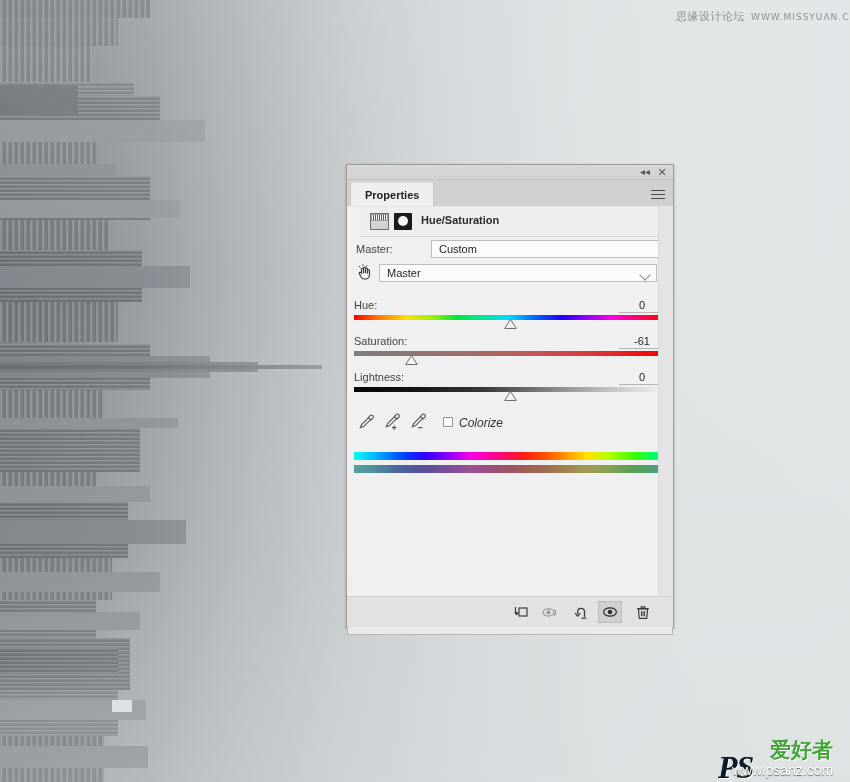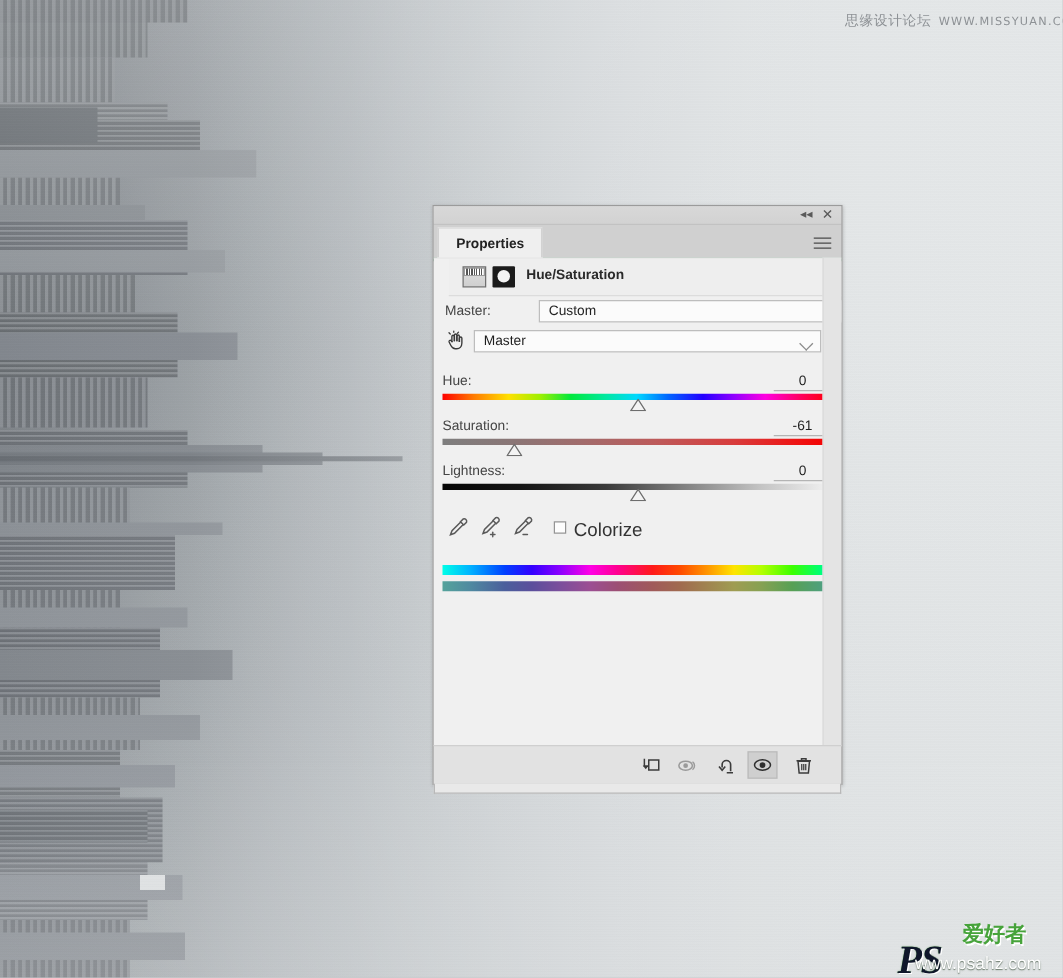--- a/index.html
+++ b/index.html
@@ -51,21 +51,21 @@
   #wm-logo{
     position:absolute;left:718px;top:738px;width:126px;height:40px;
     line-height:1;user-select:none;
   }
   #wm-logo .ps{
     position:absolute;left:0;top:-2px;font-size:32px;font-weight:bold;font-style:italic;
     color:#0f172a;text-shadow:1px 1px 0 #ffffff, 0 0 1px #2d7a26;
     font-family:"Liberation Serif",serif;letter-spacing:-1px;margin-top:15px;
   }
   #wm-logo .cn{
-    position:absolute;left:52px;top:2px;font-size:17px;font-weight:bold;color:#46a33a;
+    position:absolute;left:52px;top:2px;font-size:21px;font-weight:bold;color:#46a33a;
     text-shadow:1px 1px 0 #fff;font-family:"DejaVu Sans",sans-serif;
   }
   #wm-logo .url{
     position:absolute;left:14px;top:25px;font-size:14px;color:#ffffff;
     text-shadow:0 1px 1px rgba(60,80,60,.8);font-family:"Liberation Sans",sans-serif;
   }
 
   
   #panel{
     position:absolute;left:346px;top:164px;width:326px;height:462px;
@@ -150,21 +150,21 @@
     position:absolute;top:20px;width:13px;height:10px;margin-left:-6px;cursor:pointer;
   }
   .s-thumb svg{display:block;}
 
   
   .eyedrop{position:absolute;top:0;width:19px;height:19px;cursor:pointer;}
   #colorize-box{
     position:absolute;width:10px;height:10px;background:#fdfdfd;border:1px solid #949494;
     box-sizing:border-box;cursor:pointer;
   }
-  #colorize-label{position:absolute;font-size:15px;color:#333;}
+  #colorize-label{position:absolute;font-size:12px;color:#333;font-style:italic;}
 
   
   .specbar{position:absolute;left:7px;right:8px;height:8px;}
 
   
   #vscroll{
     position:absolute;right:0;top:41px;bottom:30px;width:14px;background:#e4e4e4;
     border-left:1px solid #d9d9d9;
   }
   #vscroll .thumb{position:absolute;left:3px;top:2px;width:8px;height:0px;background:#c5c5c5;border-radius:4px;}

